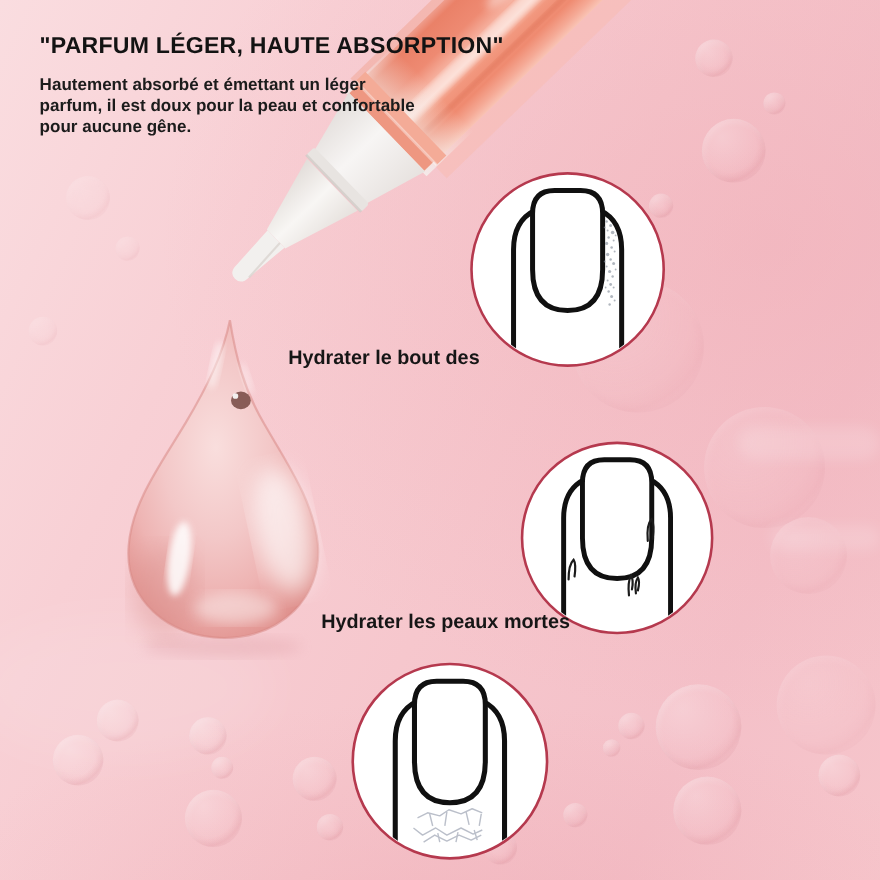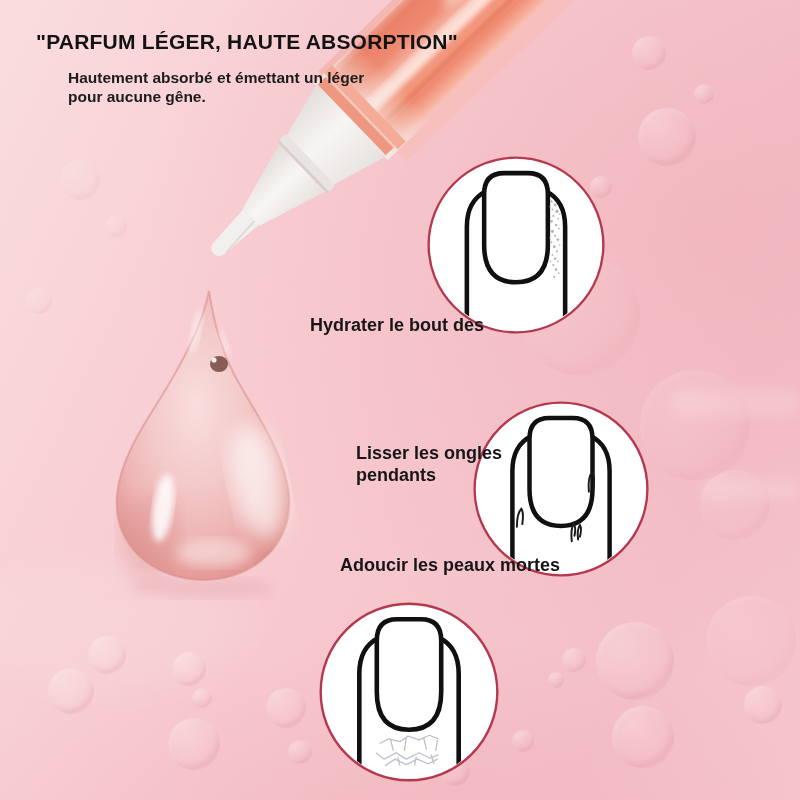--- a/index.html
+++ b/index.html
@@ -14,25 +14,25 @@
   .abs{position:absolute;}
   
   .title{
     left:36px;top:30px;width:560px;
     font-size:21px;font-weight:800;color:#131313;letter-spacing:.2px;white-space:nowrap;
   }
   .body-copy{
     left:36px;top:68px;width:420px;
     font-size:15.5px;line-height:19px;font-weight:700;color:#1c1c1c;
   }
-  .body-copy span{display:block;margin-left:32px;}
+  .body-copy span{display:block;}
   .feature-label{
     font-size:18px;line-height:22px;font-weight:700;color:#161616;
   }
-  .feature-label span{display:block;white-space:nowrap;margin-left:48px;}
+  .feature-label span{display:block;white-space:nowrap;}
   
   .bubble{
     position:absolute;border-radius:50%;
     background:radial-gradient(circle at 32% 28%, rgba(255,255,255,.22), rgba(255,255,255,.03) 58%, rgba(210,120,130,.10) 72%, rgba(255,255,255,0) 76%);
     box-shadow:inset -2px -3px 6px rgba(205,120,132,.14), inset 2px 3px 6px rgba(255,255,255,.22);
   }
   .bubble.faint{opacity:.5;}
   .band{position:absolute;background:rgba(255,255,255,.16);border-radius:20px;filter:blur(6px);}
   .glow{position:absolute;background:rgba(255,255,255,.10);border-radius:50%;filter:blur(22px);}
   .circle-wrap{position:absolute;}
@@ -263,27 +263,24 @@
             <path d="M108,170 l-2,10"></path>
             <path d="M124,168 l3,10"></path>
         </g>
       </g>
     </svg>
   </div>
 
   <div class="abs title">"PARFUM LÉGER, HAUTE ABSORPTION"</div>
   <div class="abs body-copy">
     <span>Hautement absorbé et émettant un léger</span>
+    <span>parfum, il est doux pour la peau et confortable</span>
     <span>pour aucune gêne.</span>
   </div>
 
   <div class="abs feature-label" style="left:262px;top:314px;">
     <span>Hydrater le bout des</span>
   </div>
-  <div class="abs feature-label" style="left:308px;top:442px;">
-    <span>Lisser les ongles</span>
-    <span>pendants</span>
-  </div>
   <div class="abs feature-label" style="left:292px;top:554px;">
-    <span>Adoucir les peaux mortes</span>
+    <span>Hydrater les peaux mortes</span>
   </div>
 
 </div>
 
 </body></html>

